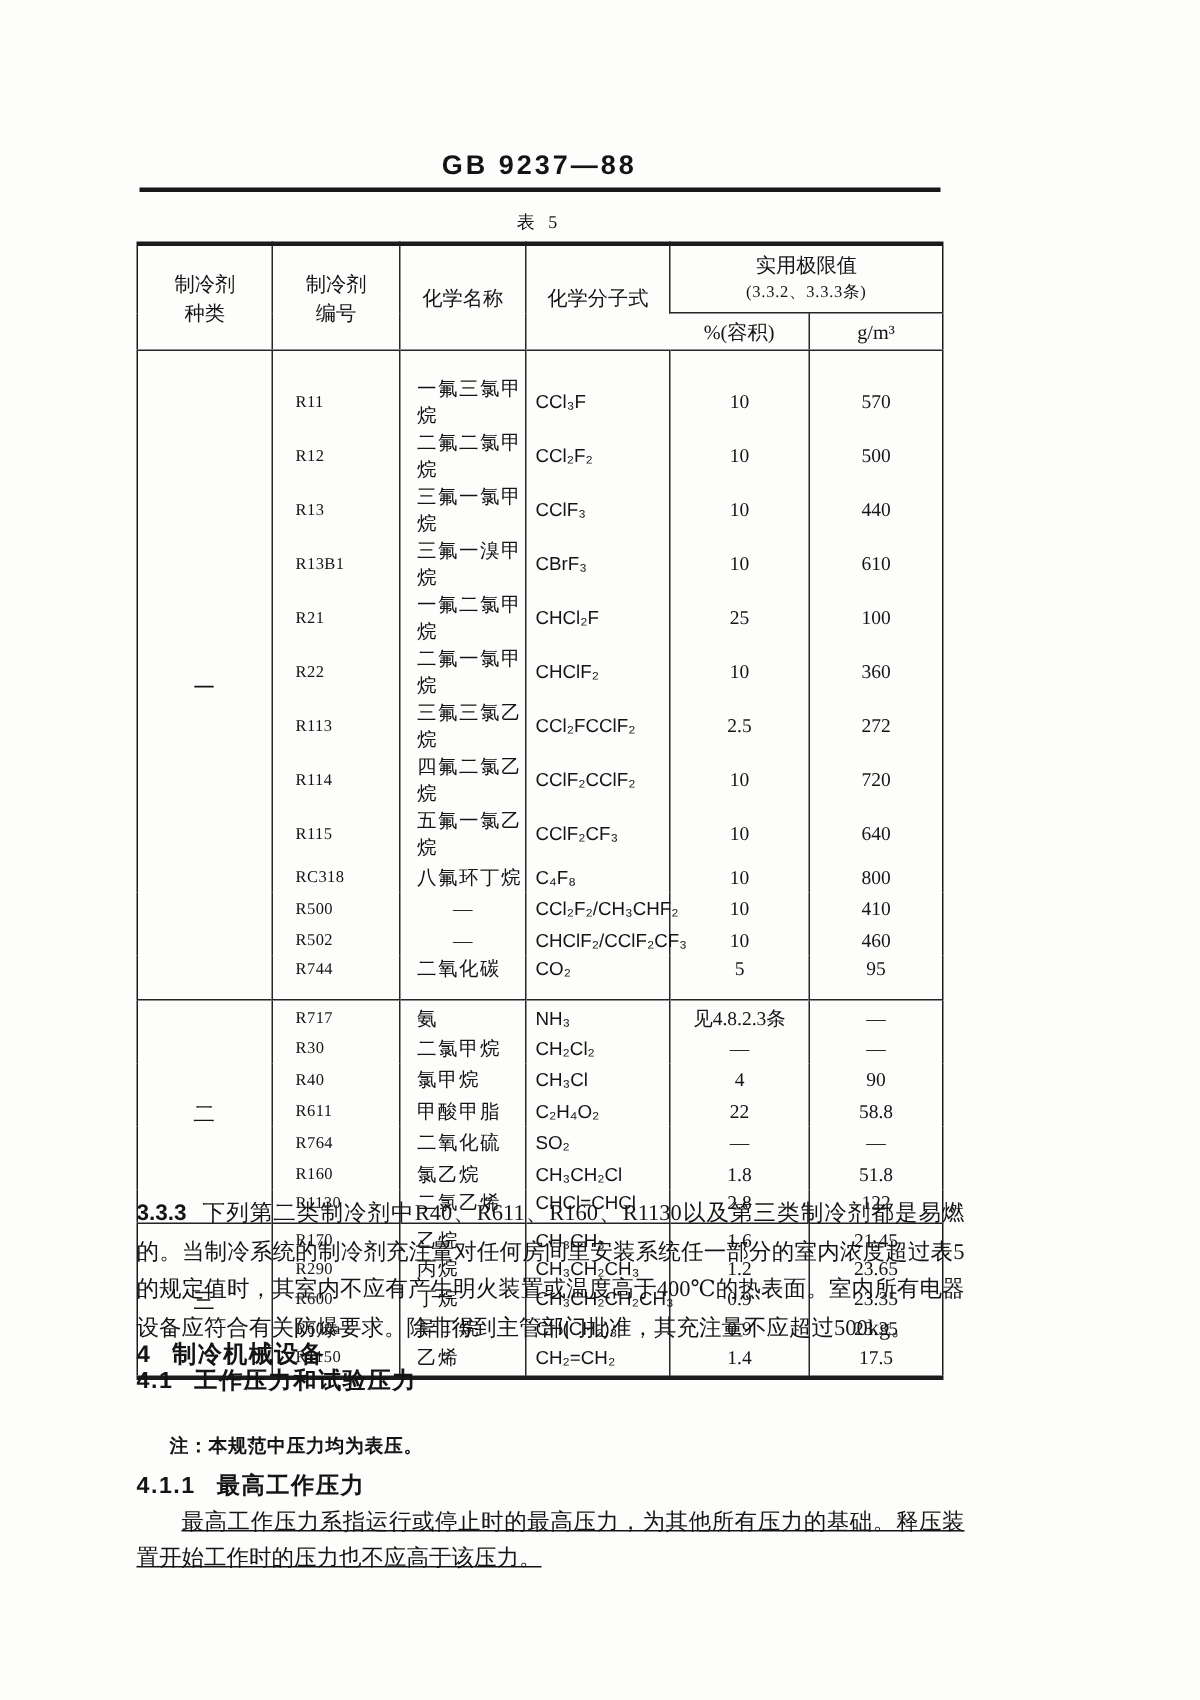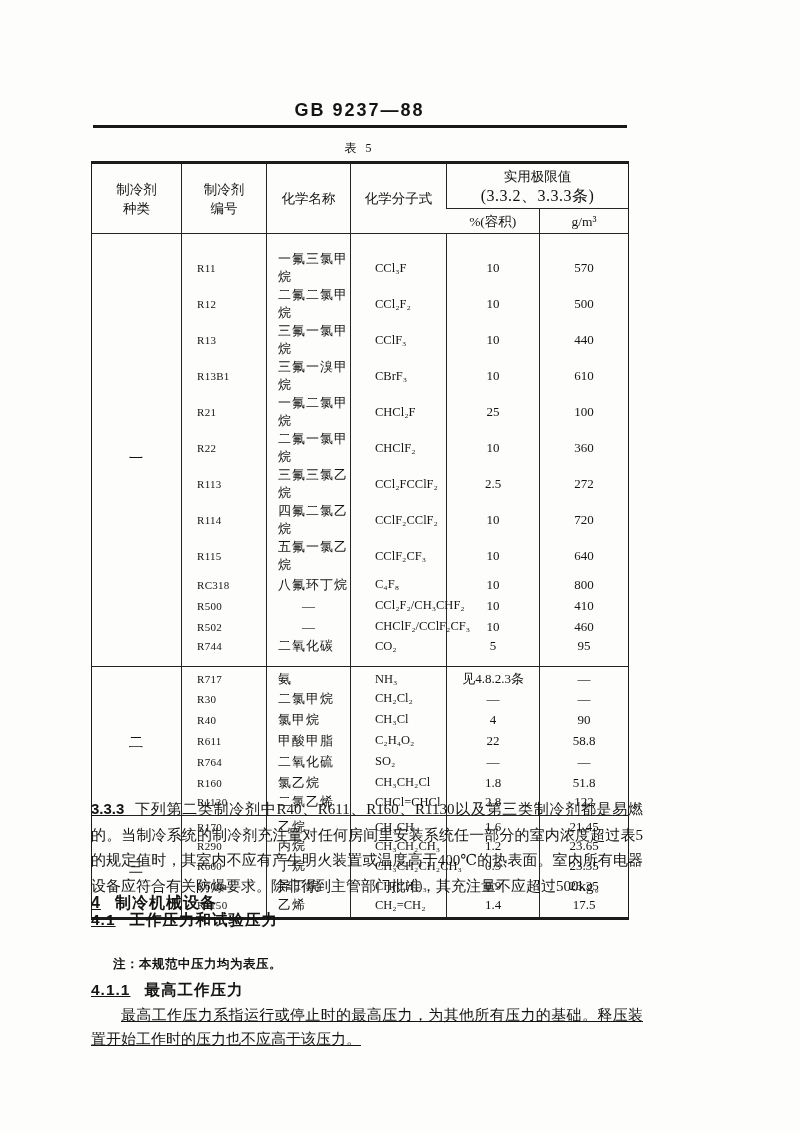--- a/index.html
+++ b/index.html
@@ -31,40 +31,40 @@
   .ref-table th,.ref-table td{
     font-weight:normal;padding:0;vertical-align:middle;
     border-left:1.3px solid #262626;
   }
   .ref-table th:first-child,.ref-table td.c-kind,.ref-table tbody tr td:first-child{border-left:none;}
   .ref-table tbody tr td.c-code{border-left:1.3px solid #262626;}
   thead tr.h1{height:46px;}
   thead tr.h2{height:25px;}
   thead th{text-align:center;font-size:13.5px;border-bottom:1.4px solid #262626;line-height:19px;}
   thead th.limit-th{border-bottom:1.2px solid #262626;}
-  thead .limit-sub{font-size:16px;letter-spacing:.5px;}
+  thead .limit-sub{font-size:11px;letter-spacing:.5px;}
   tbody.grp{border-top:1.6px solid #232323;}
   tbody.grp tr{height:21px;}
   tbody.grp2 tr{height:20px;}
   tbody.grp0 tr:first-child td{padding-top:16px;}
   tbody.grp0 tr:last-child td{padding-bottom:11px;}
   tbody.grp1 tr:first-child td{padding-top:3px;}
   tbody.grp1 tr:last-child td{padding-bottom:4px;}
   tbody.grp2 tr:first-child td{padding-top:2px;}
   tbody.grp2 tr:last-child td{padding-bottom:3px;}
   td.c-kind{text-align:center;font-size:14.5px;letter-spacing:1px;}
   td.c-code{padding-left:15px;font-size:11px;letter-spacing:.3px;}
   td.c-name{padding-left:11px;font-size:13px;letter-spacing:1px;font-family:Liberation Serif, serif;}
   td.c-name.dash{text-align:center;padding-left:0;letter-spacing:0;}
-  td.c-formula{padding-left:24px;font-size:12.5px;font-family:Liberation Serif, serif;}
+  td.c-formula{padding-left:6px;font-size:12.5px;font-family:Liberation Sans, sans-serif;}
   td.c-vol,td.c-gm3{text-align:center;font-size:13px;}
 
   
   .clause{left:91px;width:552px;font-size:15px;line-height:25.5px;text-align:justify;text-justify:inter-ideograph;}
-  .clause-num,.sec-num{font-family:"Liberation Sans","DejaVu Sans",sans-serif;font-weight:bold;text-decoration:underline;}
+  .clause-num,.sec-num{font-family:"Liberation Sans","DejaVu Sans",sans-serif;font-weight:bold;}
   .c333{top:796px;}
   .c333 .clause-num{margin-right:10px;font-size:15px;}
   .sec-head{left:91px;font-family:"Liberation Sans","DejaVu Sans",sans-serif;font-weight:bold;font-size:16px;letter-spacing:1px;}
   .sec4{top:893px;}
   .sec41{top:910px;font-size:15.5px;}
   .note-line{left:113px;top:956px;font-family:"Liberation Sans","DejaVu Sans",sans-serif;font-weight:bold;font-size:12.5px;letter-spacing:.5px;}
   .sec411{top:980px;font-size:15.5px;}
   .p411{top:1004px;line-height:23.5px;}
   .p411 .body-text{display:block;text-indent:2em;text-decoration:underline;}
   .sec-num{margin-right:14px;}

